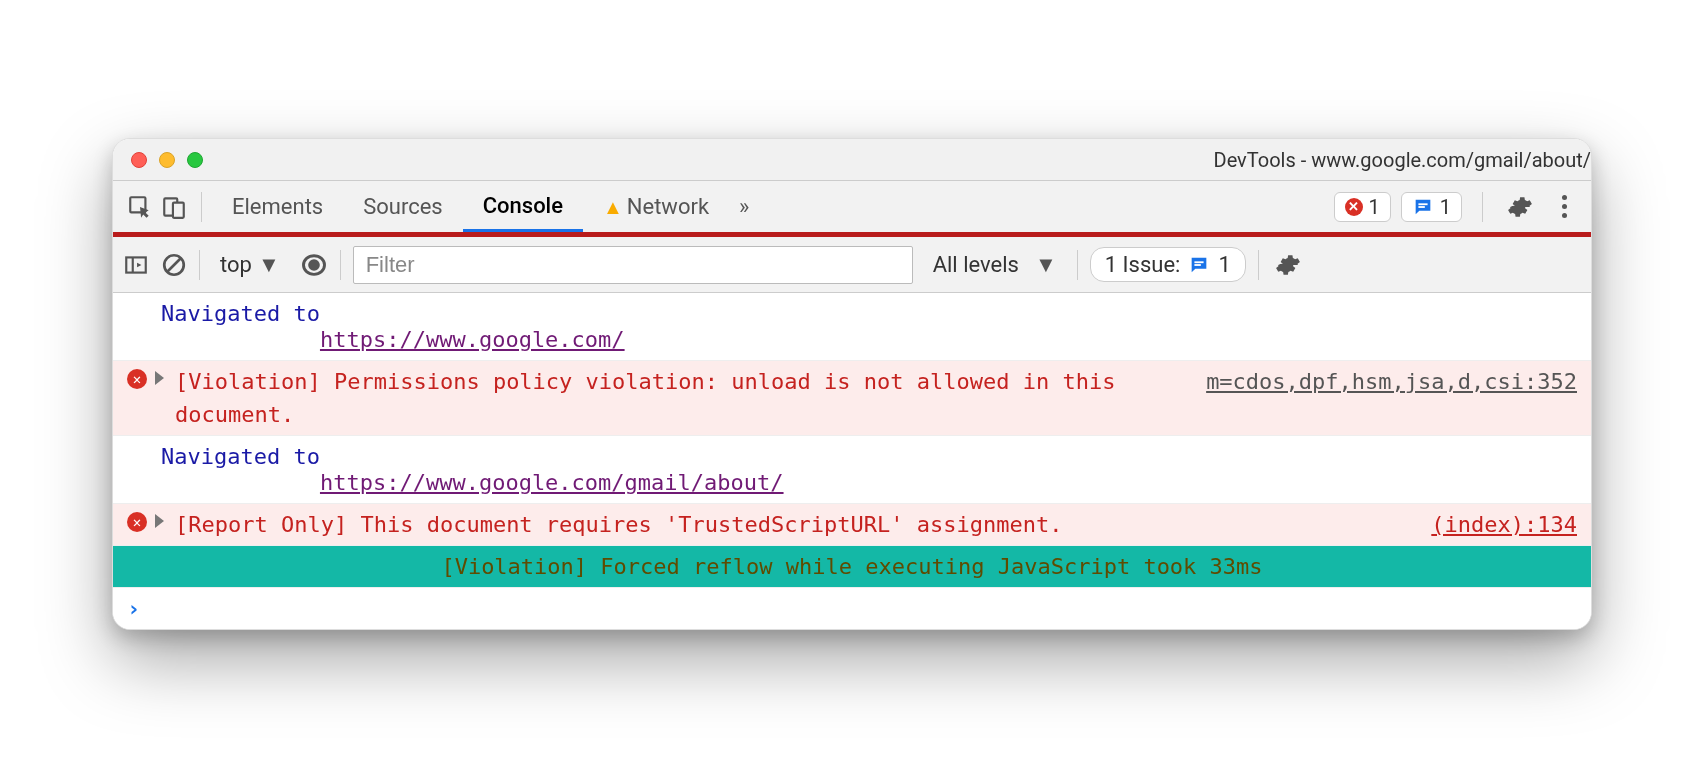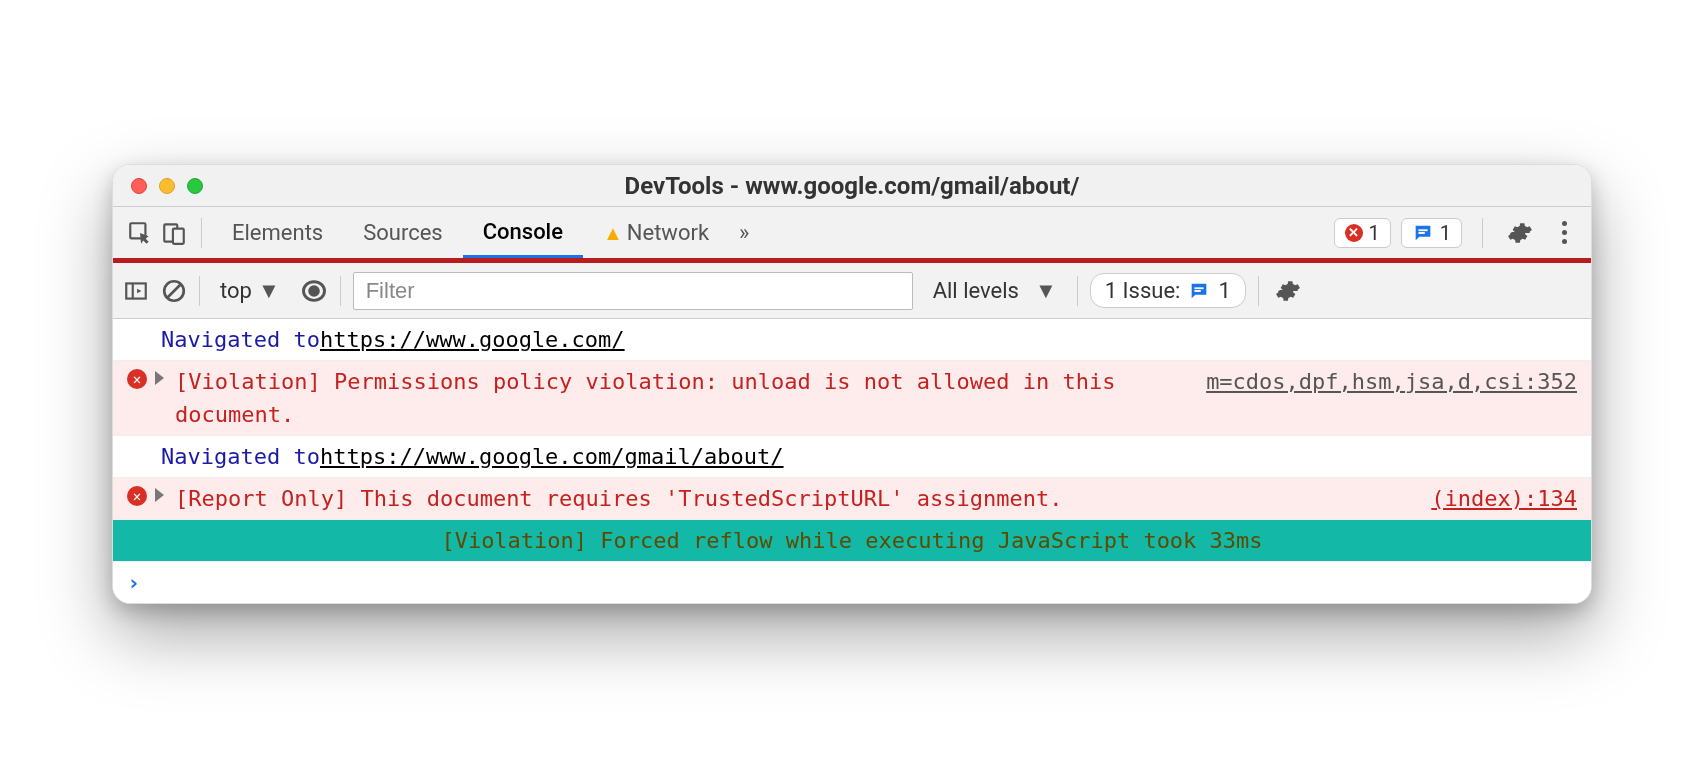--- a/index.html
+++ b/index.html
@@ -26,21 +26,21 @@
     border-bottom:1px solid #ccc;
     display:flex;
     align-items:center;
     position:relative;
   }
   .traffic { display:flex; gap:12px; margin-left:18px;}
   .dot { width:16px; height:16px; border-radius:50%;}
   .dot.red{background:#ff5f57;border:1px solid #e14038;}
   .dot.yellow{background:#febc2e;border:1px solid #d9a227;}
   .dot.green{background:#28c840;border:1px solid #1fa633;}
-  .title { position:absolute; left:0; right:0; text-align:center; font-size:24px; font-weight:700; color:#333;}
+  .title { position:absolute; left:0; right:0; text-align:right; font-size:20px; font-weight:400; color:#333;}
   .tabbar {
     height:56px;
     background:#f2f2f2;
     border-bottom:5px solid #b91c1c;
     display:flex;
     align-items:center;
     padding:0 10px;
     font-size:22px;
     color:#333;
   }
@@ -61,21 +61,21 @@
   }
   .toolbar2 .sep{width:1px;height:30px;background:#ccc;}
   .ctx-sel{display:flex;align-items:center;gap:6px;padding:0 8px;}
   .filter-input{flex:0 1 560px;height:38px;border:1px solid #bbb;background:#fff;border-radius:2px;padding:0 12px;font-size:22px;color:#555;}
   .filter-input::placeholder{color:#888;}
   .levels{display:flex;align-items:center;gap:16px;padding:0 8px;}
   .issue-btn{display:flex;align-items:center;gap:8px;border:1px solid #ccc;border-radius:14px;padding:4px 14px;background:#fff;}
   .console-body{background:#fff;font-family:Menlo,Consolas,monospace;font-size:22px;}
   .row{display:flex;padding:4px 14px;line-height:1.5;border-bottom:1px solid #eee;position:relative;}
   .row.nav{color:#1a1aa6;padding-left:48px;}
-  .row.nav .url{color:#000000;text-decoration:underline;}
+  .row.nav .url{color:#701a75;text-decoration:underline;margin-top:26px;}
   .row.error{background:#fdeceb;color:#c5221f;}
   .row.error .msg{flex:1;}
   .row.error .src{color:#555;text-decoration:underline;white-space:nowrap;margin-left:20px;}
   .row.error .src.red{color:#c5221f;}
   .row .lead{display:flex;align-items:flex-start;gap:8px;width:48px;flex-shrink:0;}
   .tri{display:inline-block;width:0;height:0;border-top:7px solid transparent;border-bottom:7px solid transparent;border-left:9px solid #777;margin-top:6px;}
   .err-circ{width:20px;height:20px;border-radius:50%;background:#d93025;color:#fff;display:flex;align-items:center;justify-content:center;font-size:14px;font-weight:bold;margin-top:4px;}
   .row.warn{background:#14b8a6;color:#5f4b00;justify-content:center;}
   .prompt-row{padding:8px 14px;color:#1a73e8;font-weight:bold;font-size:22px;}
   svg{display:block;}

